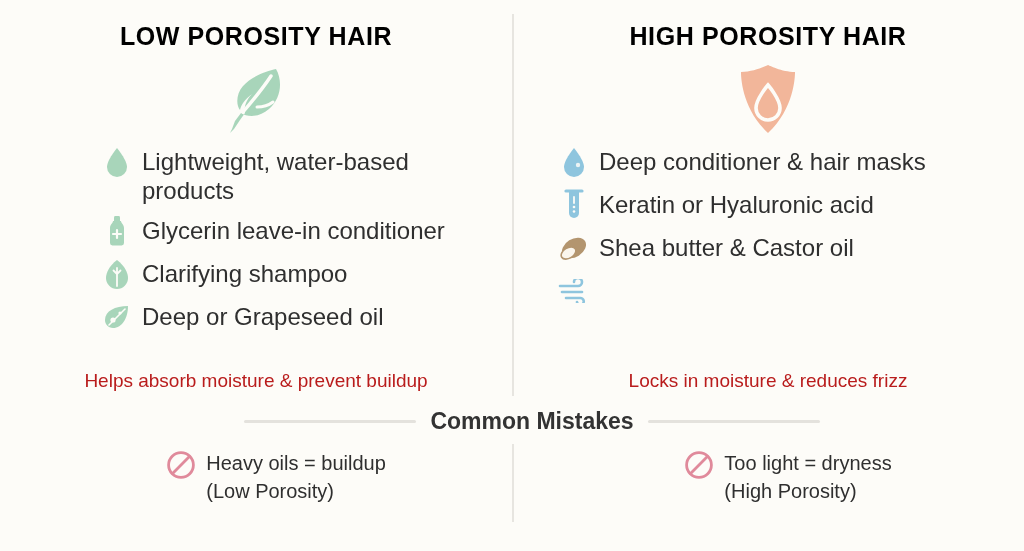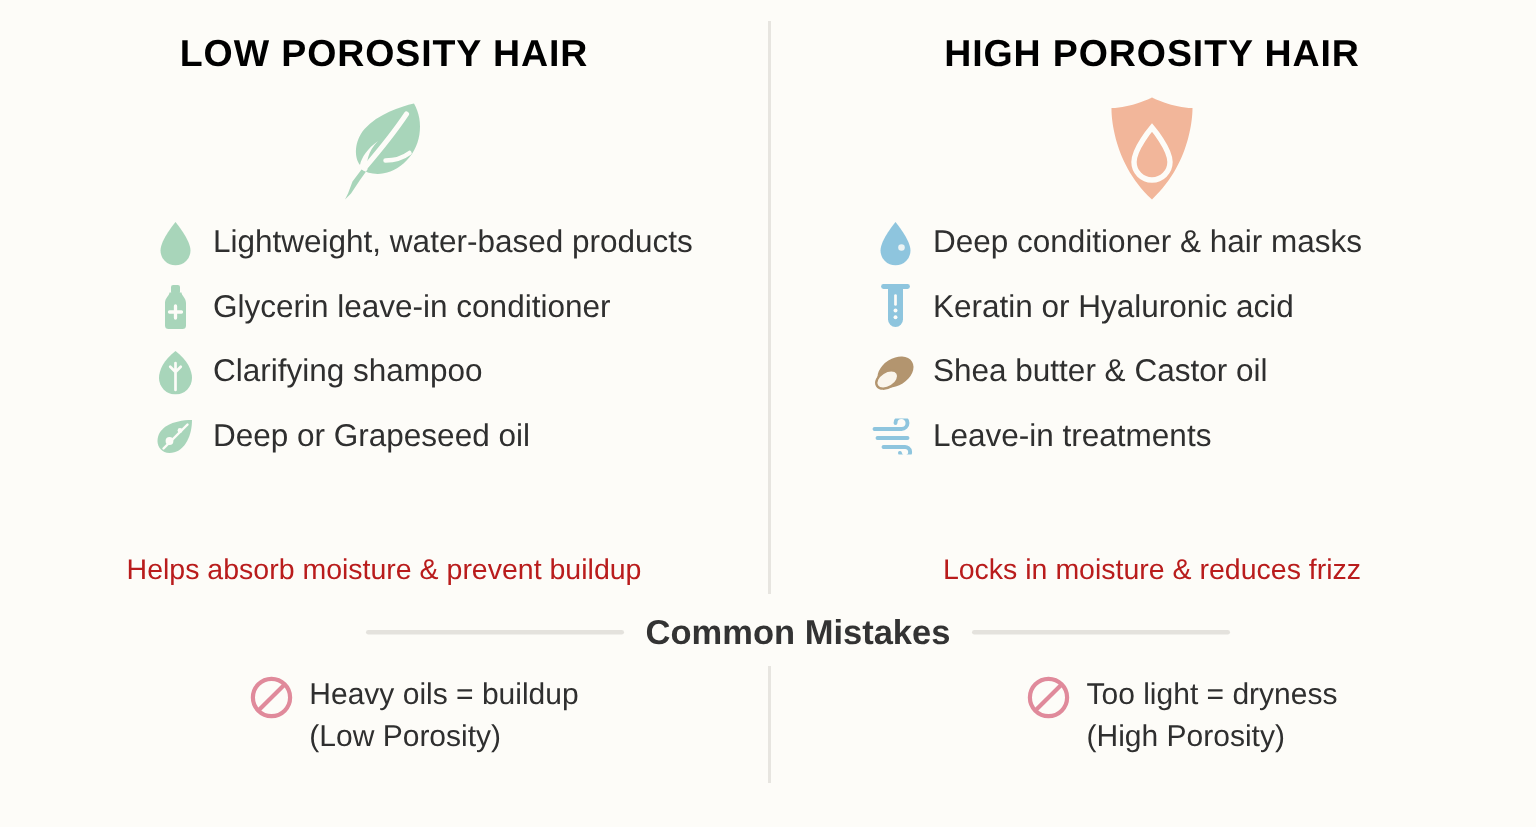--- a/index.html
+++ b/index.html
@@ -83,33 +83,33 @@
     box-sizing: border-box;
     display: flex;
     flex-direction: column;
   }
   .bullet-row {
     display: flex;
     align-items: flex-start;
     margin-bottom: 11px;
   }
   .col-left .bullet-row { padding-left: 100px; }
-  .col-right .bullet-row { padding-left: 68px; }
+  .col-right .bullet-row { padding-left: 45px; }
 
   .bullet-icon {
     flex: 0 0 34px;
     width: 34px;
     height: 34px;
     display: flex;
     align-items: center;
     justify-content: center;
     margin-top: -2px;
   }
   .bullet-text {
-    font-size: 21px;
+    font-size: 24px;
     line-height: 29px;
     color: #2F2F2F;
     padding-left: 8px;
     max-width: 330px;
   }
 
   .col-summary {
     margin-top: auto;
     margin-bottom: 8px;
     font-size: 19px;
@@ -289,21 +289,20 @@
         </div>
 
         <div class="bullet-row">
           <span class="bullet-icon">
             <svg width="32" height="24" viewBox="0 0 32 24">
               <path d="M2 7 L20 7 A4 4 0 1 0 16 3" stroke="#8EC5DE" stroke-width="2.6" fill="none" stroke-linecap="round"></path>
               <path d="M4 13 L24 13" stroke="#8EC5DE" stroke-width="2.6" fill="none" stroke-linecap="round"></path>
               <path d="M8 19 L22 19 A3.4 3.4 0 1 1 19 23" stroke="#8EC5DE" stroke-width="2.6" fill="none" stroke-linecap="round"></path>
             </svg>
           </span>
-          <span class="bullet-text">Leave-in treatments</span>
         </div>
 
       </div>
 
       <div class="col-summary">Locks in moisture &amp; reduces frizz</div>
     </div>
 
   </div>
 
   <div class="mistakes-section">

